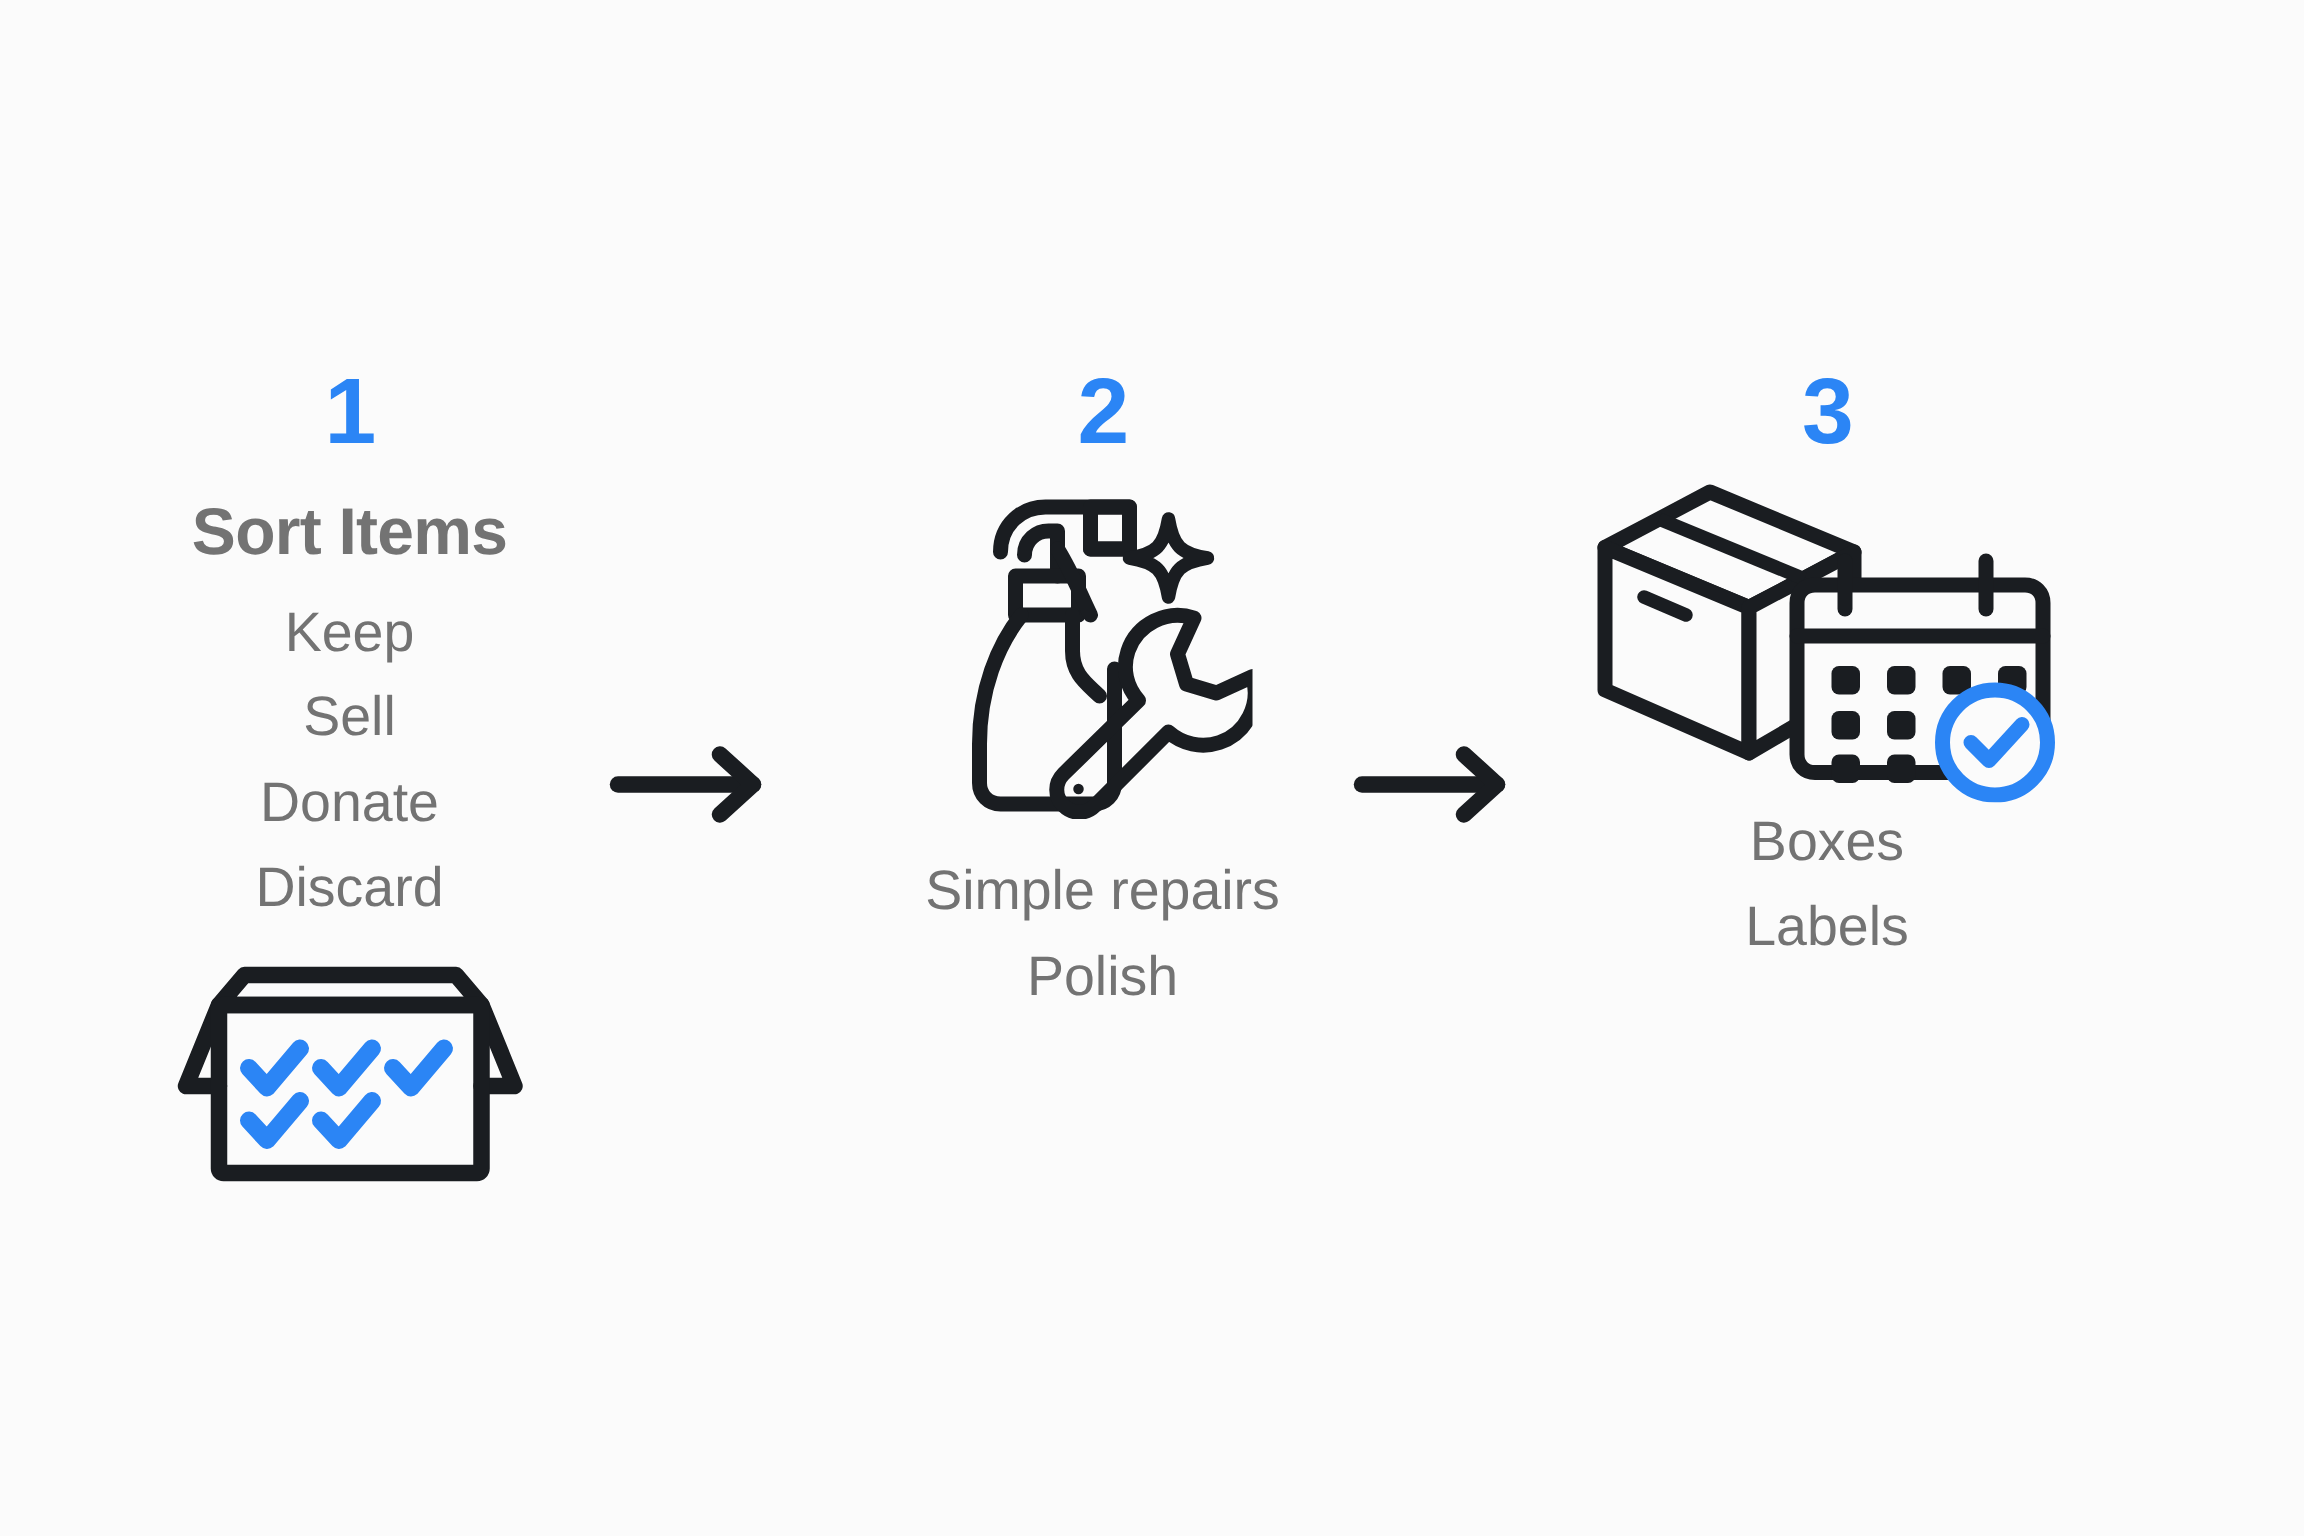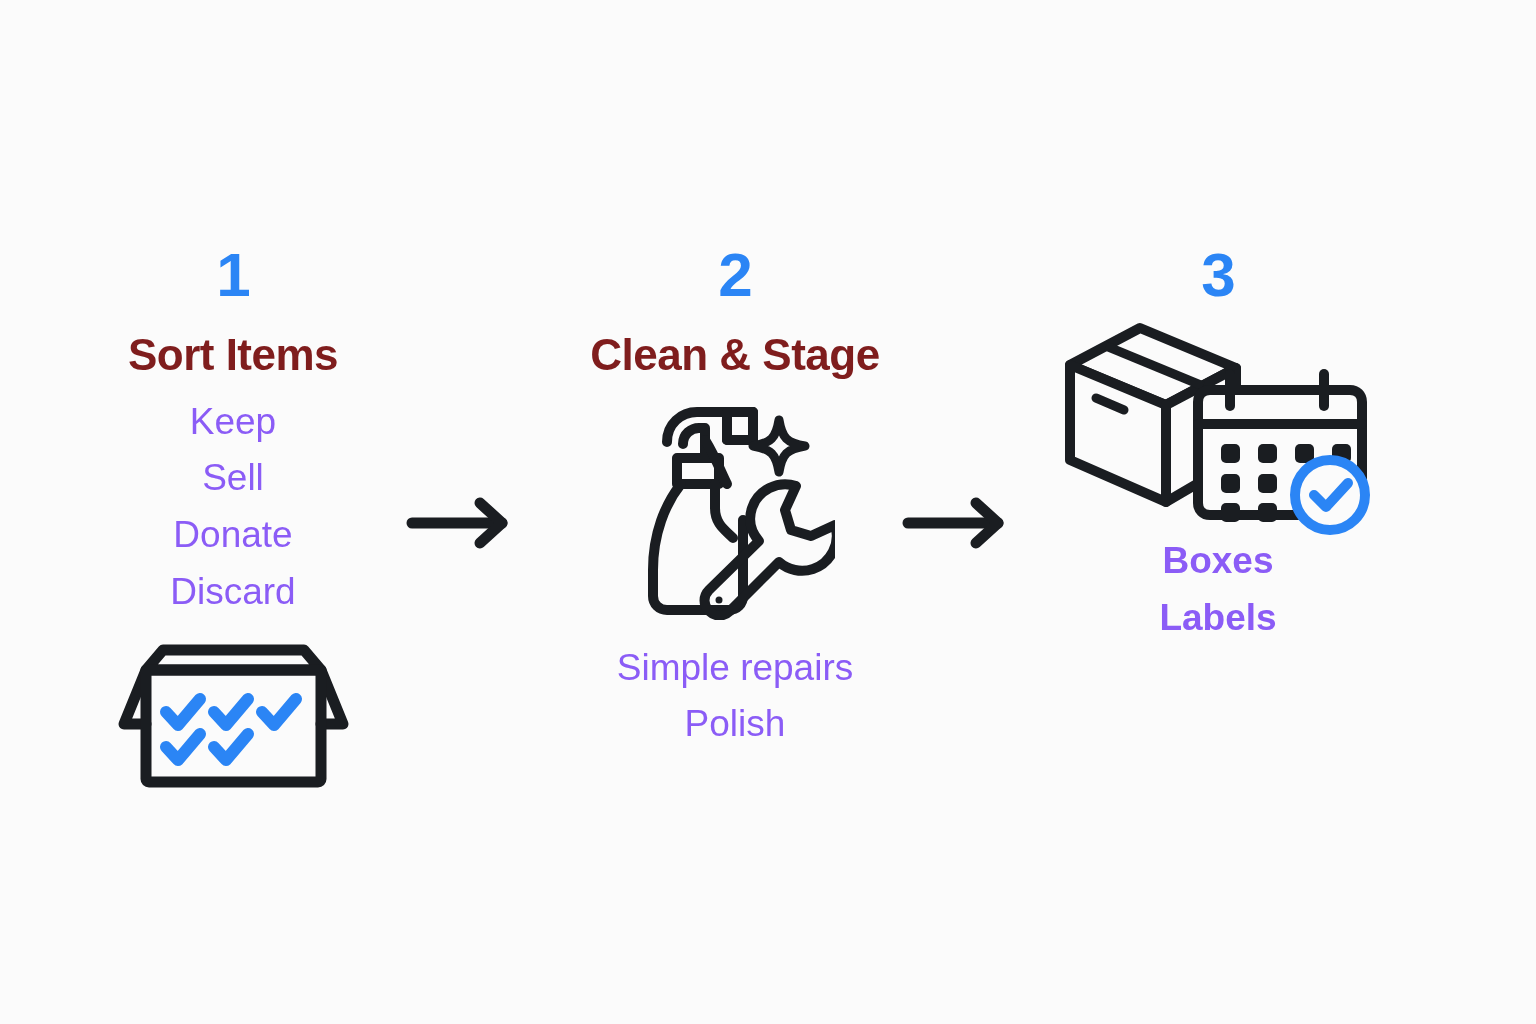--- a/index.html
+++ b/index.html
@@ -38,31 +38,31 @@
     font-size: 62px;
     font-weight: 700;
     color: #2B85F5;
     line-height: 1;
     letter-spacing: -1px;
   }
 
   .step-title {
     font-size: 44px;
     font-weight: 700;
-    color: #7f1d1d;
+    color: #737373;
     line-height: 1.13;
     letter-spacing: -0.5px;
     margin-top: 24px;
     white-space: pre-line;
   }
 
   .step-list {
     font-size: 37px;
     font-weight: 400;
-    color: #8b5cf6;
+    color: #737373;
     line-height: 1.53;
     white-space: pre-line;
   }
 
   .list-top  { margin-top: 14px; }
   .list-below{ margin-top: 20px; }
 
   .icon-wrap {
     display: flex;
     justify-content: center;
@@ -128,21 +128,20 @@
       <g fill="none" stroke="#1A1D21" stroke-width="11" stroke-linecap="round" stroke-linejoin="round">
         <line x1="8" y1="26" x2="98" y2="26"></line>
         <polyline points="76,6 98,26 76,46"></polyline>
       </g>
     </svg>
   </div>
 
   <div class="step" id="step-2">
     <div class="step-inner">
       <div class="step-number">2</div>
-      <div class="step-title">Clean &amp; Stage</div>
 
       <div class="icon-wrap" style="margin-top:20px;">
         <svg width="200" height="220" viewBox="0 0 200 220">
           <g fill="none" stroke="#1A1D21" stroke-width="10" stroke-linecap="round" stroke-linejoin="round">
 
             <path d="M32 42 C32 24 46 12 62 12 L118 12 L118 40 L92 40"></path>
 
             <rect x="92" y="12" width="26" height="28"></rect>
 
             <path d="M48 44 C48 34 56 28 64 28 L70 28 L70 58"></path>
@@ -223,18 +222,18 @@
             <rect x="200" y="183" width="19" height="19" rx="5"></rect>
           </g>
 
           <g>
             <circle cx="272" cy="175" r="35" fill="#FBFBFB" stroke="#2B85F5" stroke-width="10"></circle>
             <path d="M256 175 L268 187 L290 163" fill="none" stroke="#2B85F5" stroke-width="10" stroke-linecap="round" stroke-linejoin="round"></path>
           </g>
         </svg>
       </div>
 
-      <div class="step-list list-below" style="margin-top:-2px;font-weight:bold;">Boxes
+      <div class="step-list list-below" style="margin-top:-2px;">Boxes
 Labels</div>
     </div>
   </div>
 
 </div>
 
 </body></html>

